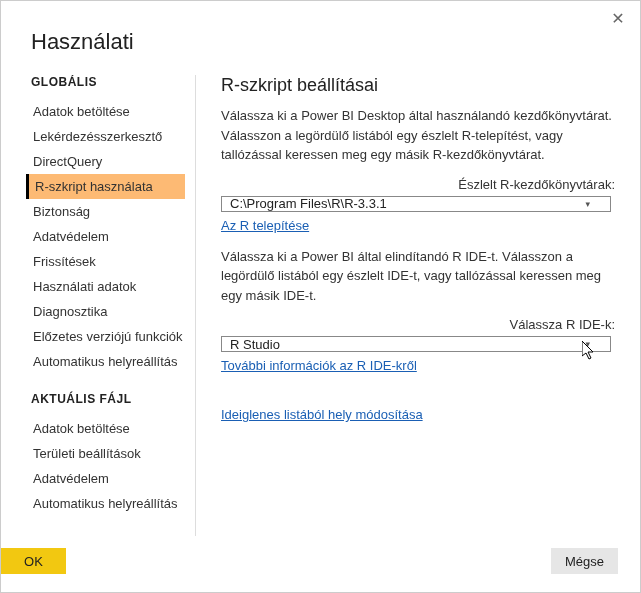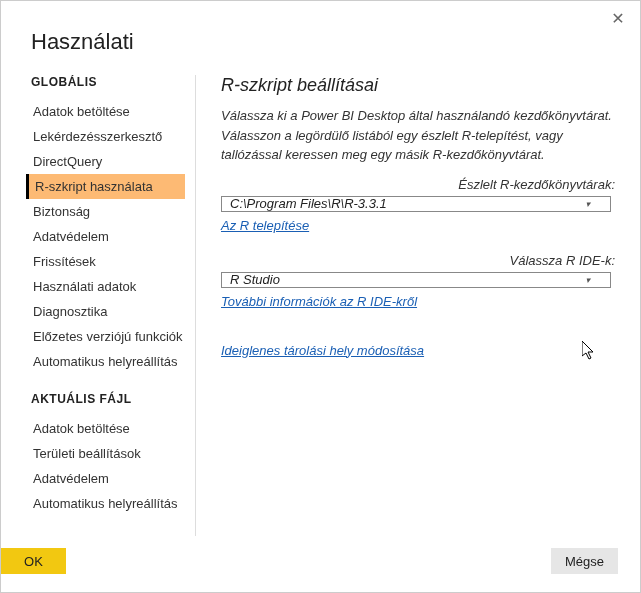--- a/index.html
+++ b/index.html
@@ -69,21 +69,20 @@
     .nav-item.selected {
       background: #fdba74;
       border-left: 3px solid #000;
       padding-left: 6px;
       margin-left: -5px;
     }
     .main-panel {
       flex: 1;
       padding: 0 25px 0 25px;
       overflow-y: auto;
-      font-style: italic;
     }
     .panel-title {
       font-size: 18px;
       font-weight: 400;
       color: #222;
       margin-bottom: 10px;
     }
     .desc-text {
       font-size: 13px;
       color: #333;
@@ -189,30 +188,31 @@
       <div class="panel-title">R-szkript beállításai</div>
       <div class="desc-text">Válassza ki a Power BI Desktop által használandó kezdőkönyvtárat. Válasszon a legördülő listából egy észlelt R-telepítést, vagy tallózással keressen meg egy másik R-kezdőkönyvtárat.</div>
 
       <div class="field-label">Észlelt R-kezdőkönyvtárak:</div>
       <div class="select-box">
         <span>C:\Program Files\R\R-3.3.1</span>
         <span class="caret">▾</span>
       </div>
       <a class="link">Az R telepítése</a>
 
+      <div class="desc-text">Válassza ki a Power BI által elindítandó R IDE-t. Válasszon a legördülő listából egy észlelt IDE-t, vagy tallózással keressen meg egy másik IDE-t.</div>
 
       <div class="field-label">Válassza R IDE-k:</div>
       <div class="select-box">
         <span>R Studio</span>
         <span class="caret">▾</span>
       </div>
       <a class="link">További információk az R IDE-kről</a>
 
       <div style="height:14px"></div>
-      <a class="link">Ideiglenes tárolási hely módosítása</a>
+      <a class="link">Ideiglenes listából hely módosítása</a>
     </div>
   </div>
 
   <div class="button-bar">
     <button class="btn btn-primary">OK</button>
     <button class="btn btn-secondary">Mégse</button>
   </div>
 
   <div class="cursor-img">
     <svg width="16" height="20" viewBox="0 0 16 20">

